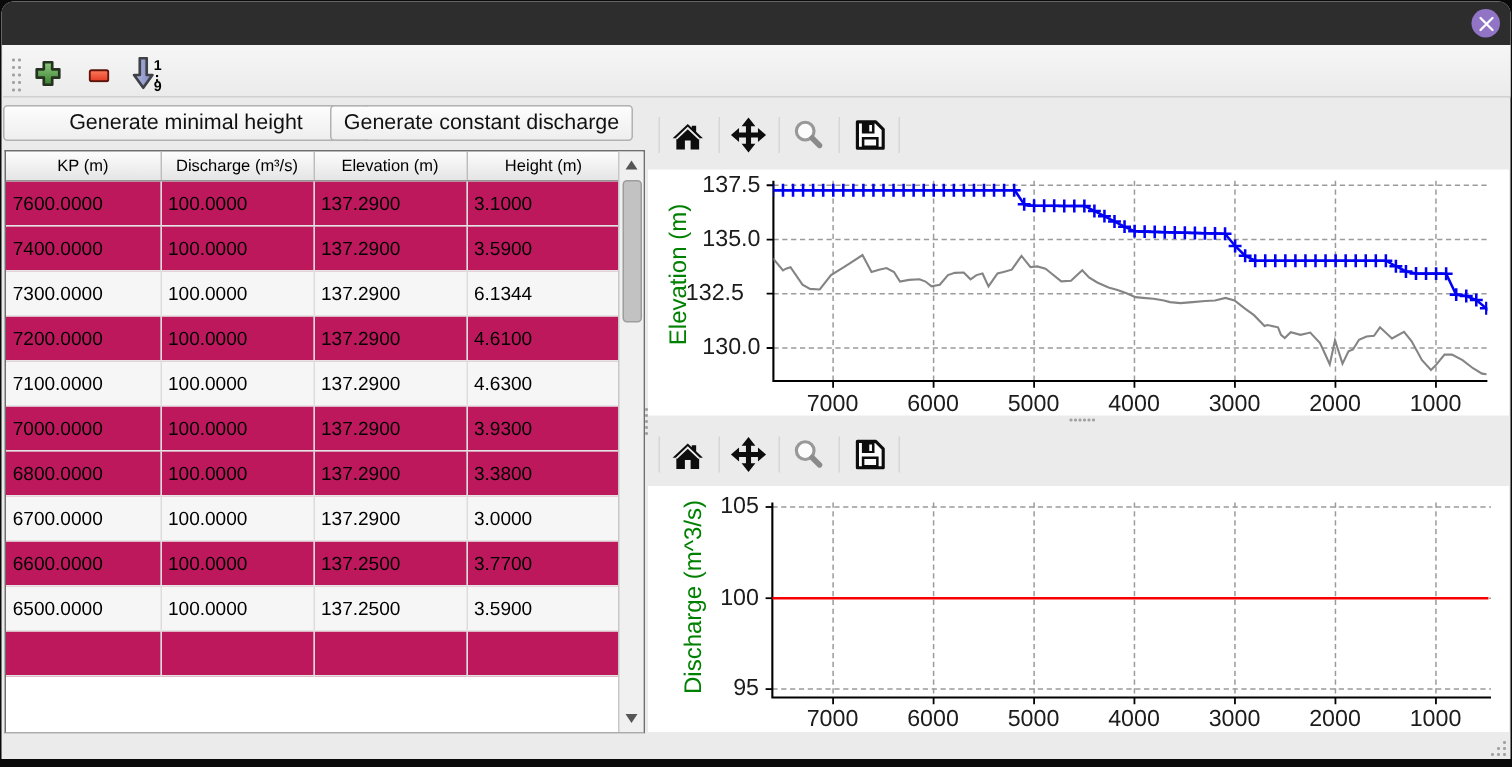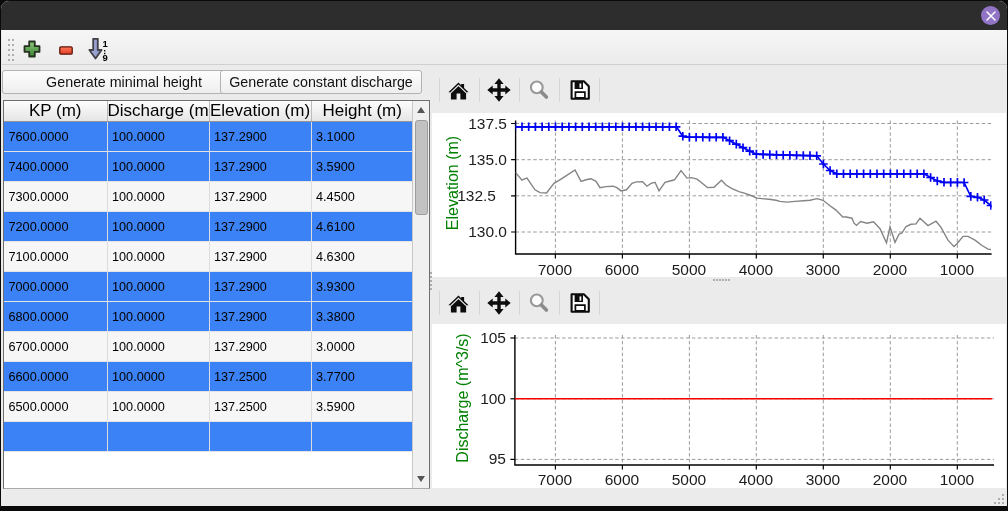--- a/index.html
+++ b/index.html
@@ -4,23 +4,23 @@
 html,body { width:1008px; height:511px; background:#0a0a0a; font-family:"Liberation Sans",sans-serif; overflow:hidden; }
 #win { position:absolute; left:0; top:0; width:1008px; height:507px; background:#ebebeb; border-radius:9px 9px 0 0; border:1px solid #0a0a0a; overflow:hidden; }
 #title { position:absolute; left:0; top:0; width:100%; height:29px; background:#2d2d2d; }
 #title .t { position:absolute; width:100%; top:8px; text-align:center; color:#fff; font-size:12.5px; font-weight:bold; letter-spacing:0.1px; }
 #close { position:absolute; right:7px; top:5px; width:19px; height:19px; border-radius:50%; background:#9174c5; }
 #close svg { position:absolute; left:3.5px; top:3.5px; }
 #tbar { position:absolute; left:1px; top:29px; width:1006px; height:35px; background:linear-gradient(#f6f6f6,#ebebeb); border-bottom:1px solid #d0d0d0; }
 .btn { position:absolute; height:24px; background:linear-gradient(#fdfdfd,#eee); border:1px solid #b2b2b2; border-radius:3px; font-size:14.3px; color:#111; text-align:center; line-height:22px; }
 #tablewrap { position:absolute; left:2px; top:99px; width:427px; height:389px; background:#fff; border:1px solid #6e6e6e; border-bottom-color:#aaa; overflow:hidden; }
 table { border-collapse:collapse; table-layout:fixed; width:409px; font-size:12.7px; color:#000; }
-th { height:19.5px; font-weight:normal; background:linear-gradient(#fdfdfd,#e5e5e5); border-right:1px solid #bcbcbc; border-bottom:1px solid #959595; font-size:17px; padding:0; white-space:nowrap; overflow:hidden; }
+th { height:19.5px; font-weight:normal; background:linear-gradient(#fdfdfd,#e5e5e5); border-right:1px solid #bcbcbc; border-bottom:1px solid #959595; font-size:11px; padding:0; white-space:nowrap; overflow:hidden; }
 th:last-child { border-right:none; }
-td { height:30px; padding:0 0 0 4.5px; border-right:1px solid #dcdcdc; border-bottom:1px solid #e4e4e4; background:#3b82f6; }
+td { height:30px; padding:0 0 0 4.5px; border-right:1px solid #dcdcdc; border-bottom:1px solid #e4e4e4; background:#be185d; }
 tr.alt td { background:#f6f6f6; }
 #vscroll { position:absolute; right:0; top:0; width:17px; height:387px; background:#f0f0f0; border-left:1px solid #c8c8c8; }
 #vthumb { position:absolute; left:1.5px; top:19px; width:13px; height:95px; background:#c2c2c2; border:1px solid #9d9d9d; border-radius:3px; }
 .arr { position:absolute; left:4px; width:0; height:0; border-left:4.5px solid transparent; border-right:4.5px solid transparent; }
 .fig { position:absolute; background:#fff; }
 .xt { position:absolute; width:44px; text-align:center; font-size:15.5px; color:#1c1c1c; }
 .yt { position:absolute; font-size:15.5px; color:#1c1c1c; }
 .al { position:absolute; height:20px; line-height:20px; text-align:center; transform:rotate(-90deg); font-size:16px; color:#008000; white-space:nowrap; }
 .msep { position:absolute; width:1px; height:24px; background:#d6d6d6; }
 .mico { position:absolute; }
@@ -105,21 +105,21 @@
           <tr>
             <td>7400.0000</td>
             <td>100.0000</td>
             <td>137.2900</td>
             <td>3.5900</td>
           </tr>
           <tr class="alt">
             <td>7300.0000</td>
             <td>100.0000</td>
             <td>137.2900</td>
-            <td>4.4500</td>
+            <td>6.1344</td>
           </tr>
           <tr>
             <td>7200.0000</td>
             <td>100.0000</td>
             <td>137.2900</td>
             <td>4.6100</td>
           </tr>
           <tr class="alt">
             <td>7100.0000</td>
             <td>100.0000</td>

